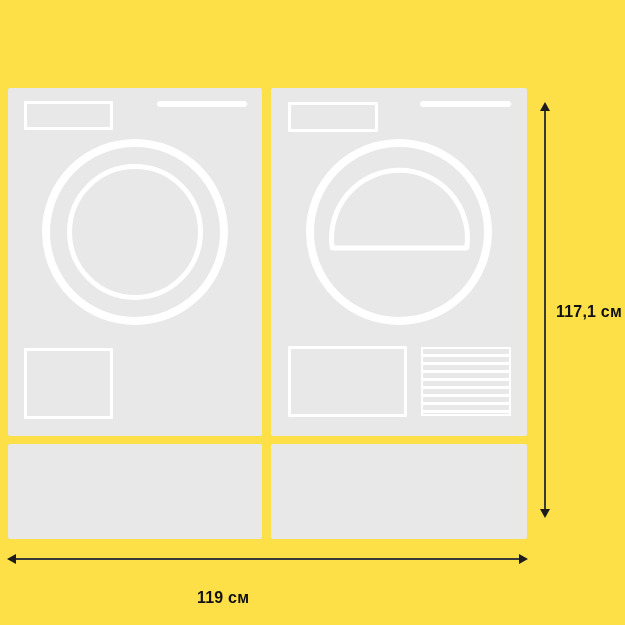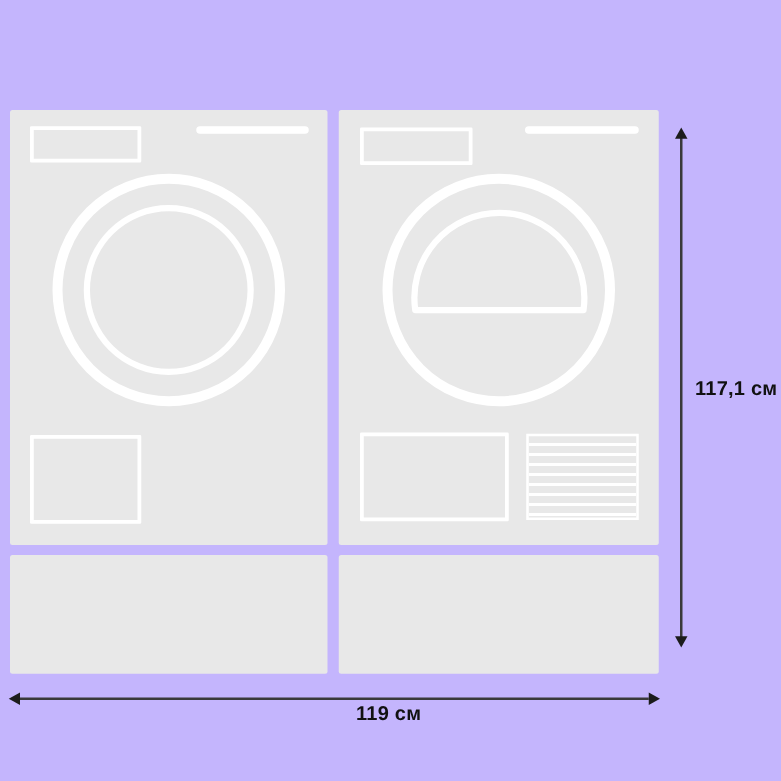--- a/index.html
+++ b/index.html
@@ -5,21 +5,21 @@
   html, body {
     margin: 0;
     padding: 0;
     background: #ffffff;
     font-family: "Liberation Sans", sans-serif;
   }
   .canvas {
     position: relative;
     width: 625px;
     height: 625px;
-    background: #c4b5fd;
+    background: #fde047;
     overflow: hidden;
   }
   .abs { position: absolute; box-sizing: border-box; }
 
   
   .unit-body, .pedestal {
     background: #e8e8e8;
     border-radius: 2px;
   }
   .body-left  { left: 8px;   top: 88px;  width: 254px; height: 348px; }
@@ -100,21 +100,21 @@
   }
 
   .dim-label {
     color: #111111;
     font-size: 16px;
     font-weight: 700;
     white-space: nowrap;
     letter-spacing: 0.2px;
   }
   .label-height { left: 556px; top: 303px; }
-  .label-width  { left: 197px; top: 563px; width: 140px; text-align: right; }
+  .label-width  { left: 197px; top: 589px; width: 140px; text-align: left; }
 </style>
 </head>
 <body>
 
 <div class="canvas">
 
   <div class="abs unit-body body-left"></div>
   <div class="abs unit-body body-right"></div>
 
   <div class="abs outline3 panel-left"></div>

